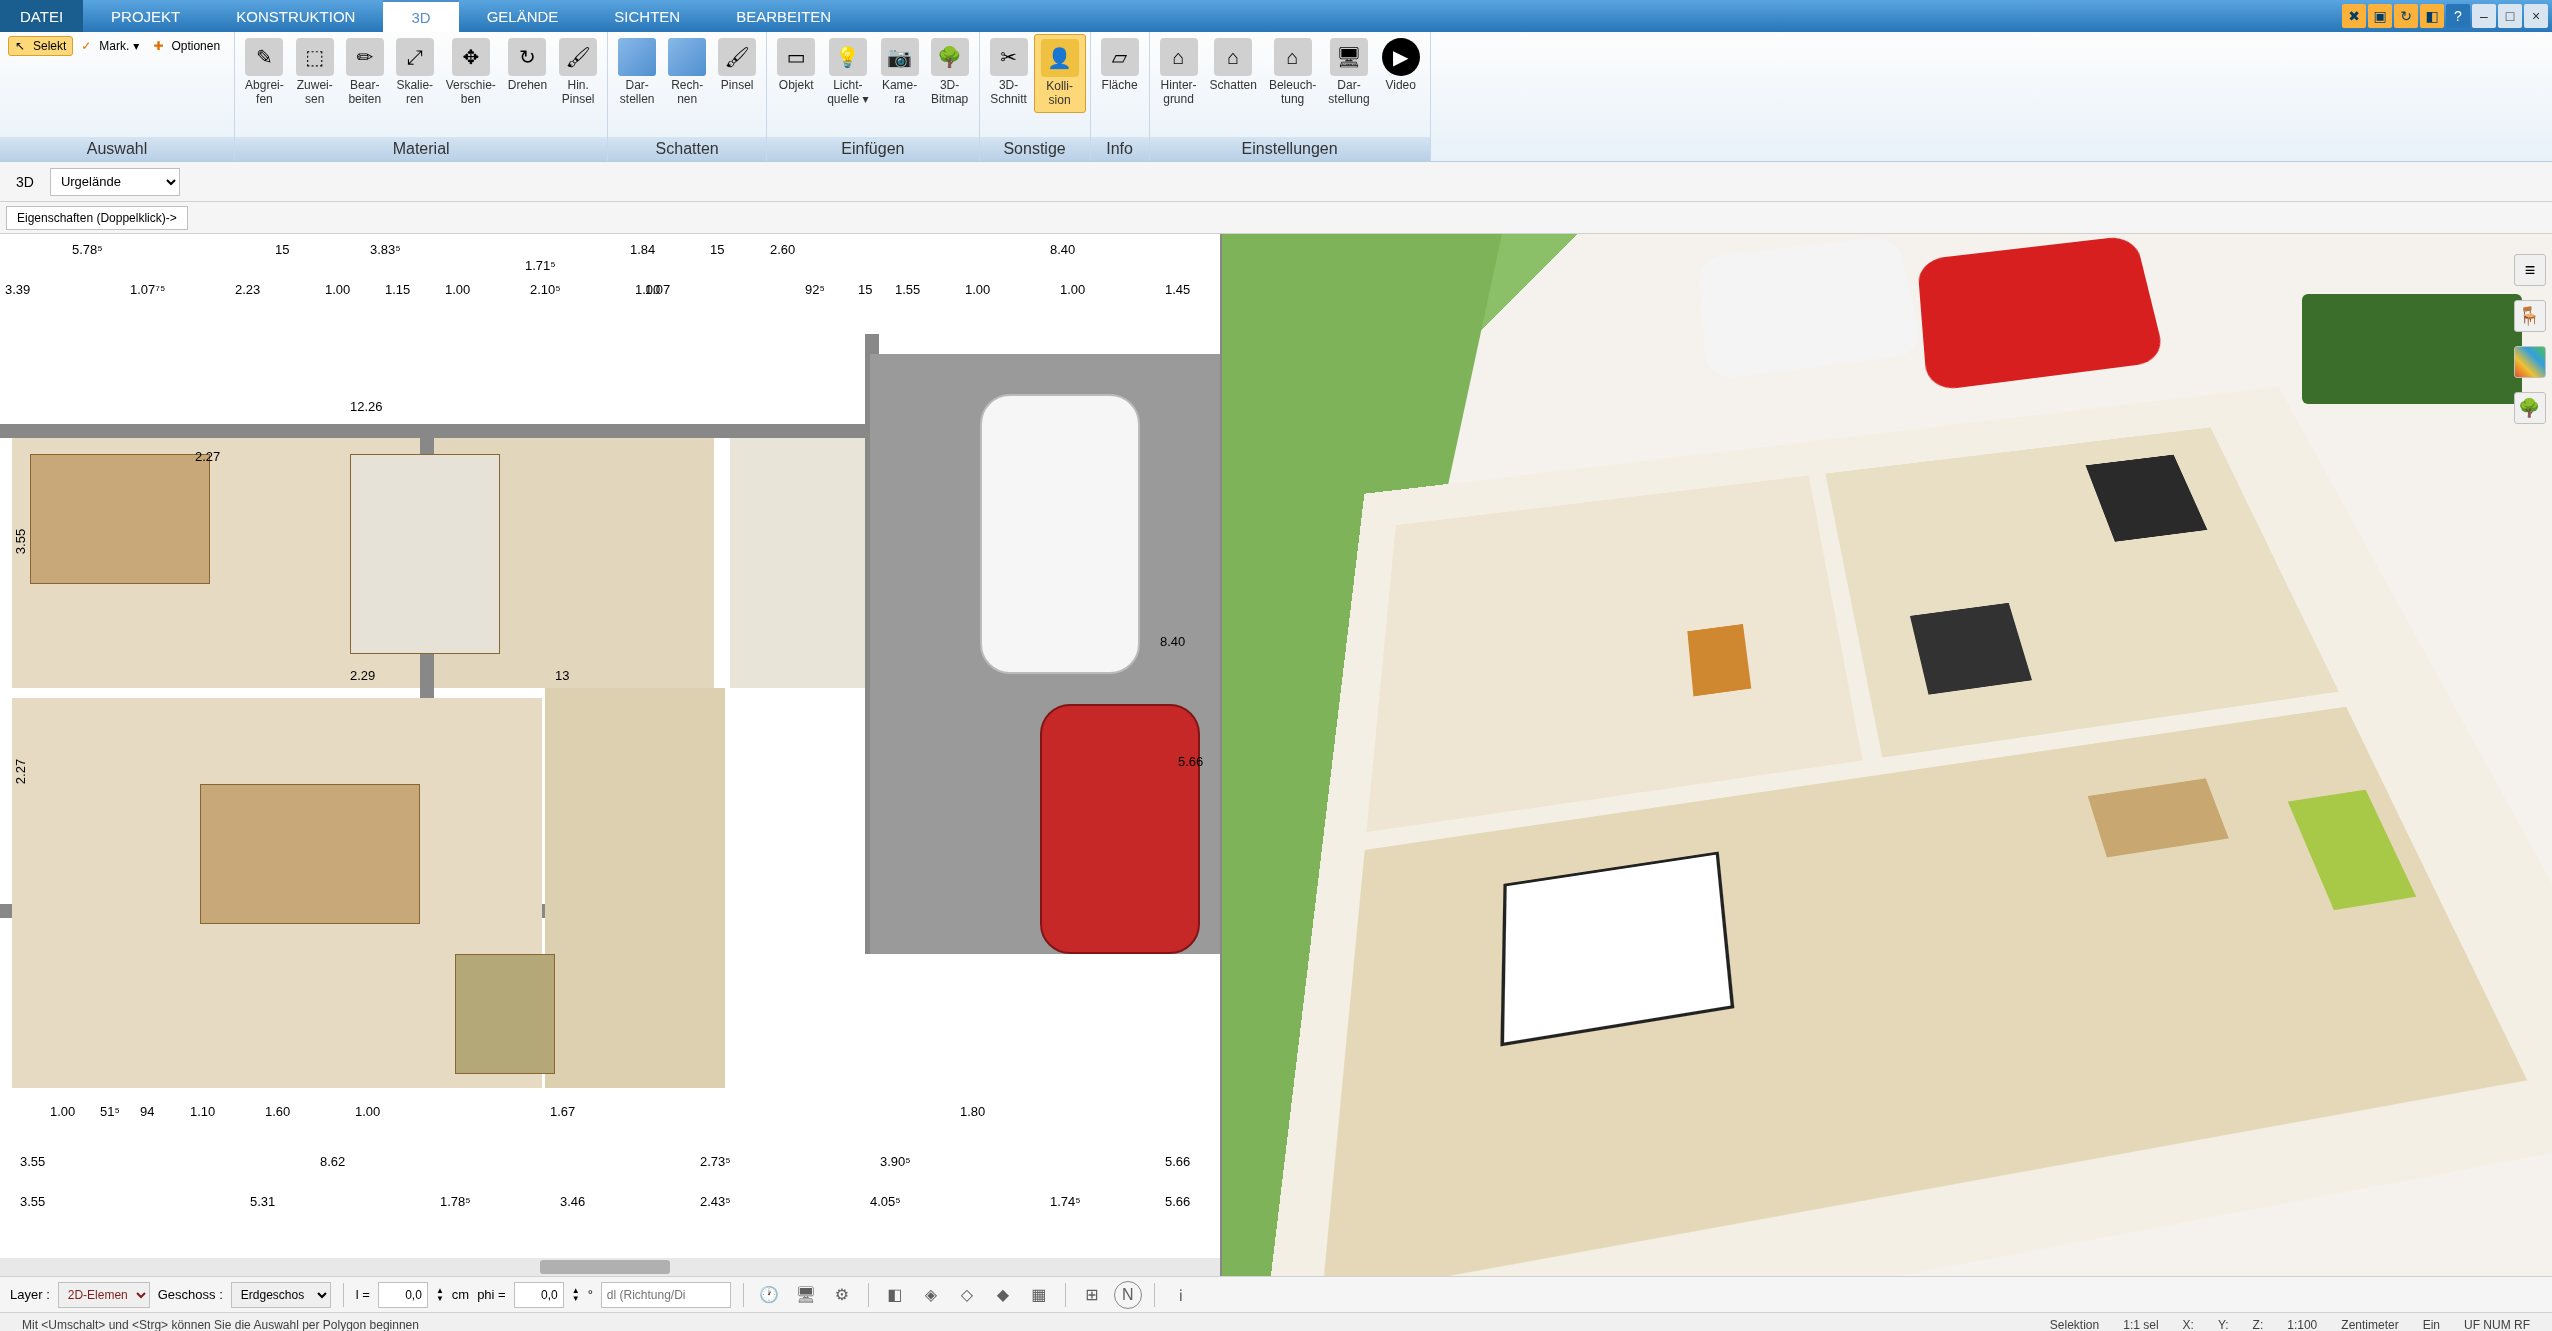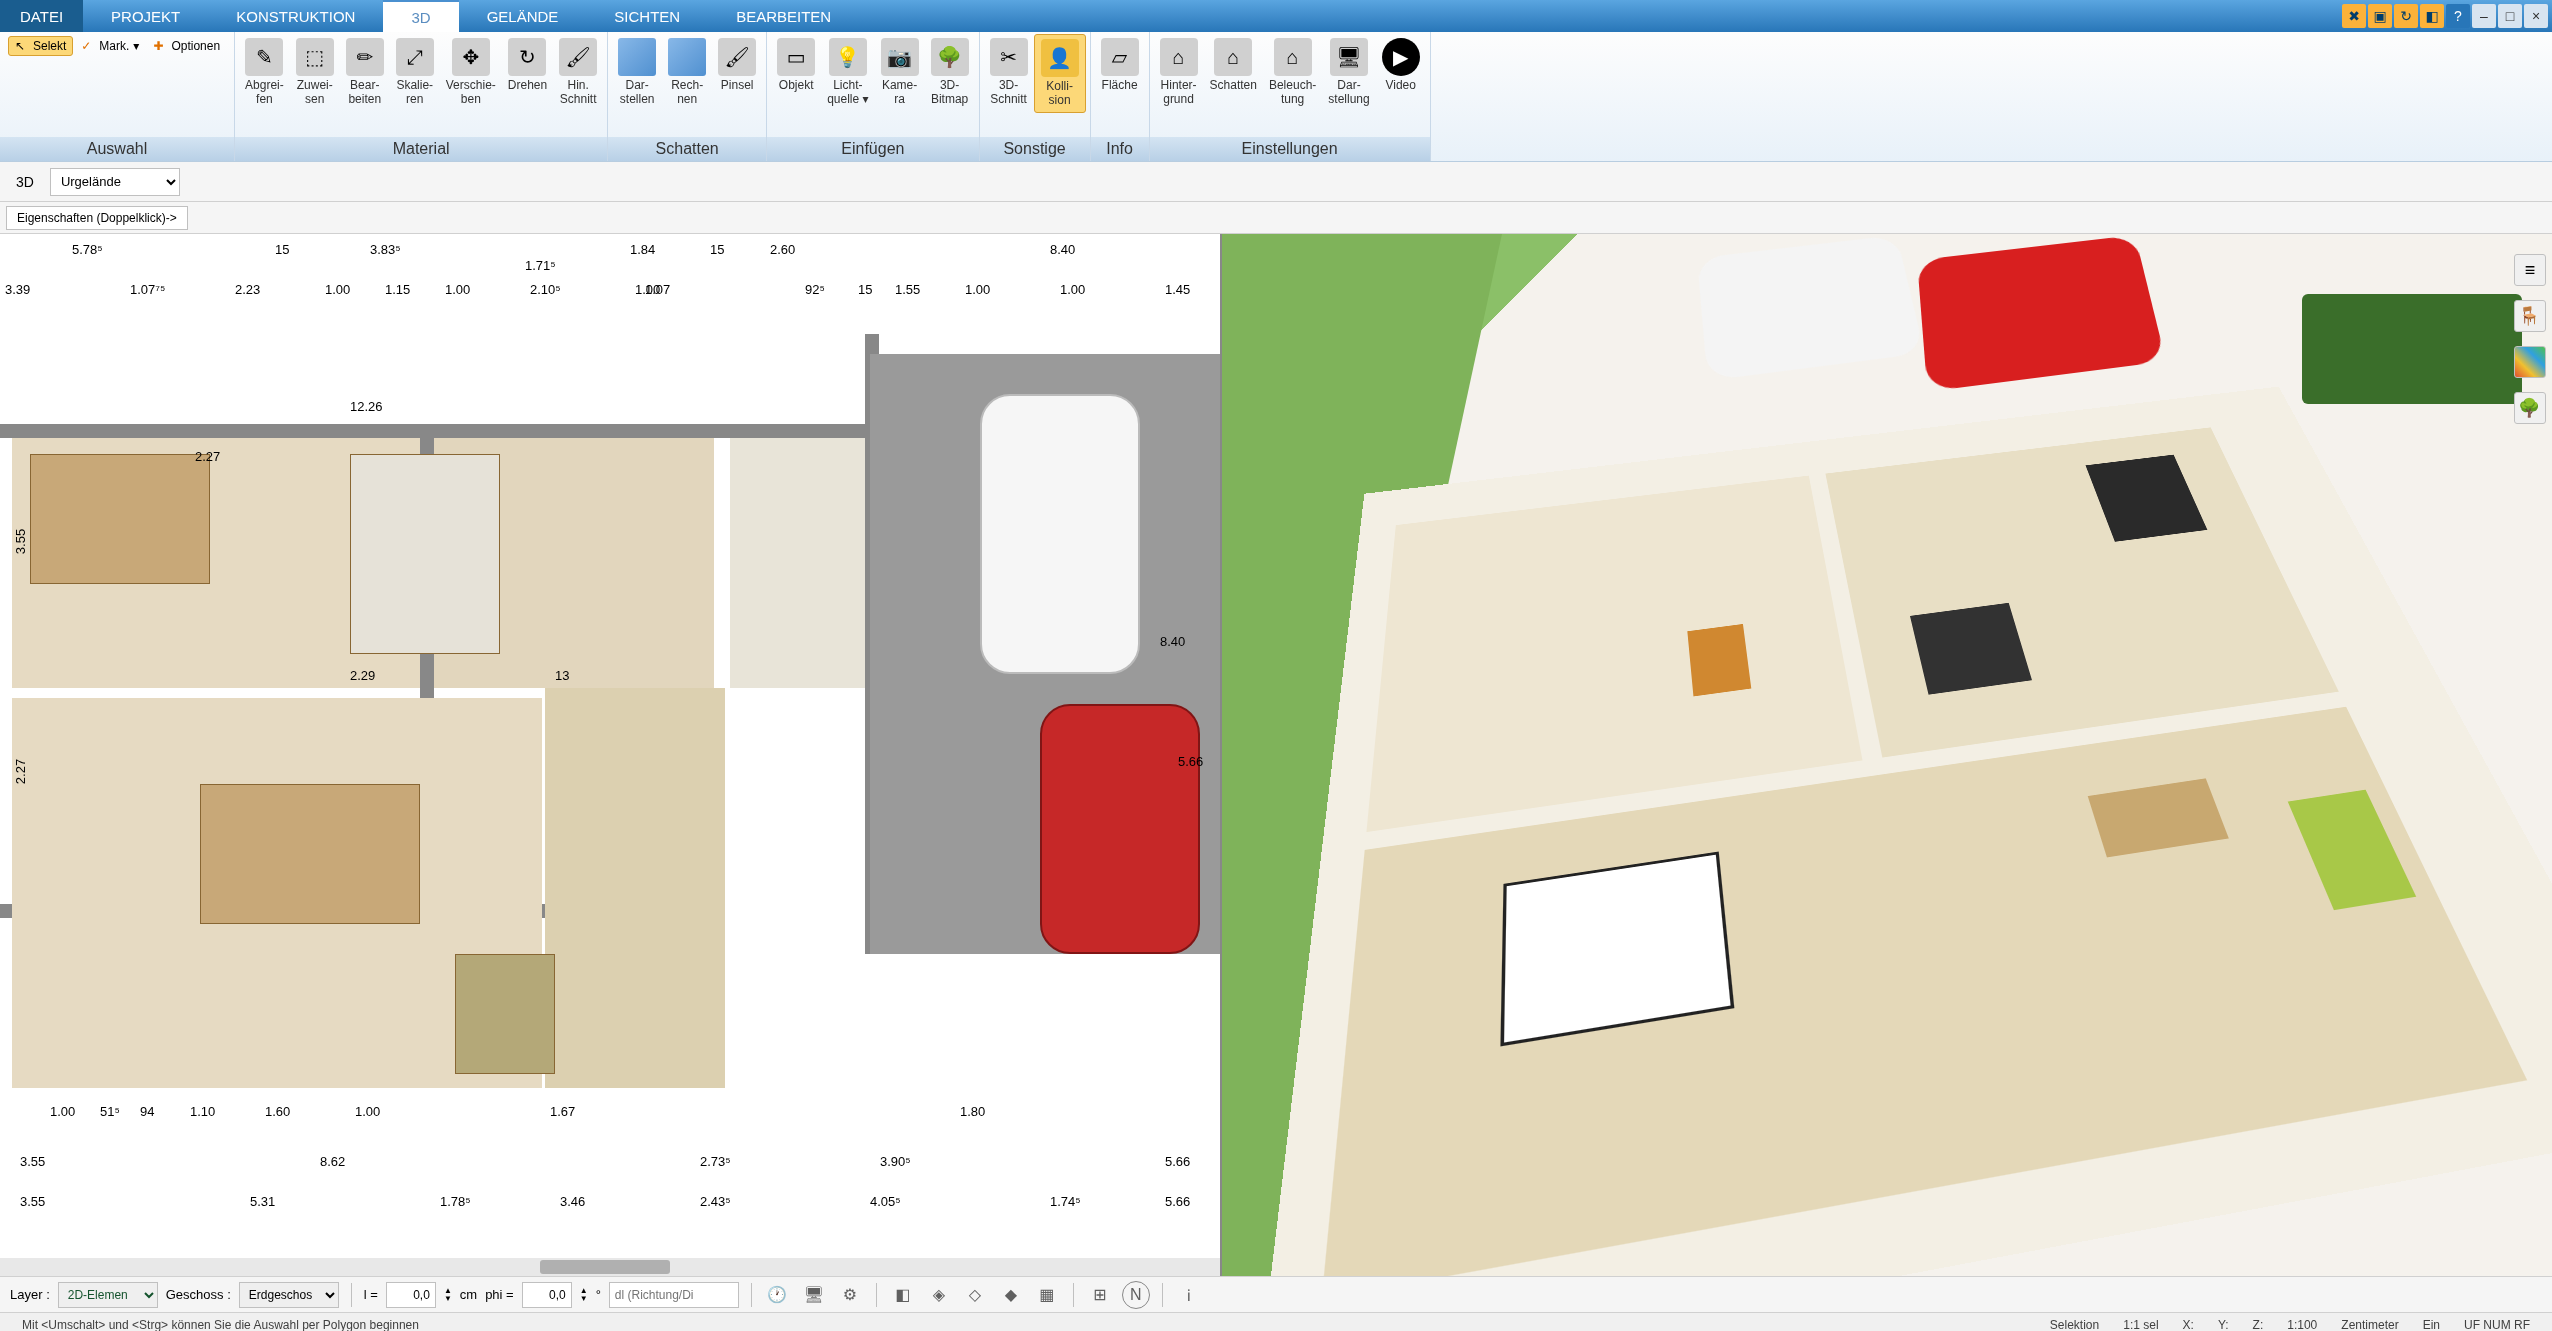--- a/index.html
+++ b/index.html
@@ -145,21 +145,21 @@
           <div class="ribbon-btn-label">Verschie-
 ben</div>
         </div>
       <div class="ribbon-btn">
           <div class="ribbon-icon">↻</div>
           <div class="ribbon-btn-label">Drehen</div>
         </div>
       <div class="ribbon-btn">
           <div class="ribbon-icon">🖌</div>
           <div class="ribbon-btn-label">Hin.
-Schnitt</div>
+Pinsel</div>
         </div>
     </div>
     <div class="ribbon-group-label">Material</div>
   </div>
 
   <div class="ribbon-group">
     <div class="ribbon-group-items">
       <div class="ribbon-btn">
           <div class="ribbon-icon ico-cube"></div>
           <div class="ribbon-btn-label">Dar-
@@ -385,21 +385,21 @@
       <span>≡</span>
       <span>🪑</span>
       <span style="background:linear-gradient(45deg,#e05030,#f0c030,#30a0e0,#50c050)"></span>
       <span style="color:#2a8020">🌳</span>
     </div>
   </div>
 </div>
 
 <div class="bottom-bar">
   <span>Layer :</span>
-  <select class="red-text" style="width:100px;color:#14532d"><option>2D-Elemen</option></select>
+  <select class="red-text" style="width:92px;color:#7f1d1d"><option>2D-Elemen</option></select>
   <span>Geschoss :</span>
   <select style="width:100px"><option>Erdgeschos</option></select>
   <div class="sep"></div>
   <span>l =</span>
   <input type="text" style="width: 50px; text-align: right;" value="0,0">
   <span style="display:inline-flex;flex-direction:column;font-size:8px;line-height:1">
       <span>▲</span>
       <span>▼</span>
     </span>
   <span>cm</span>

